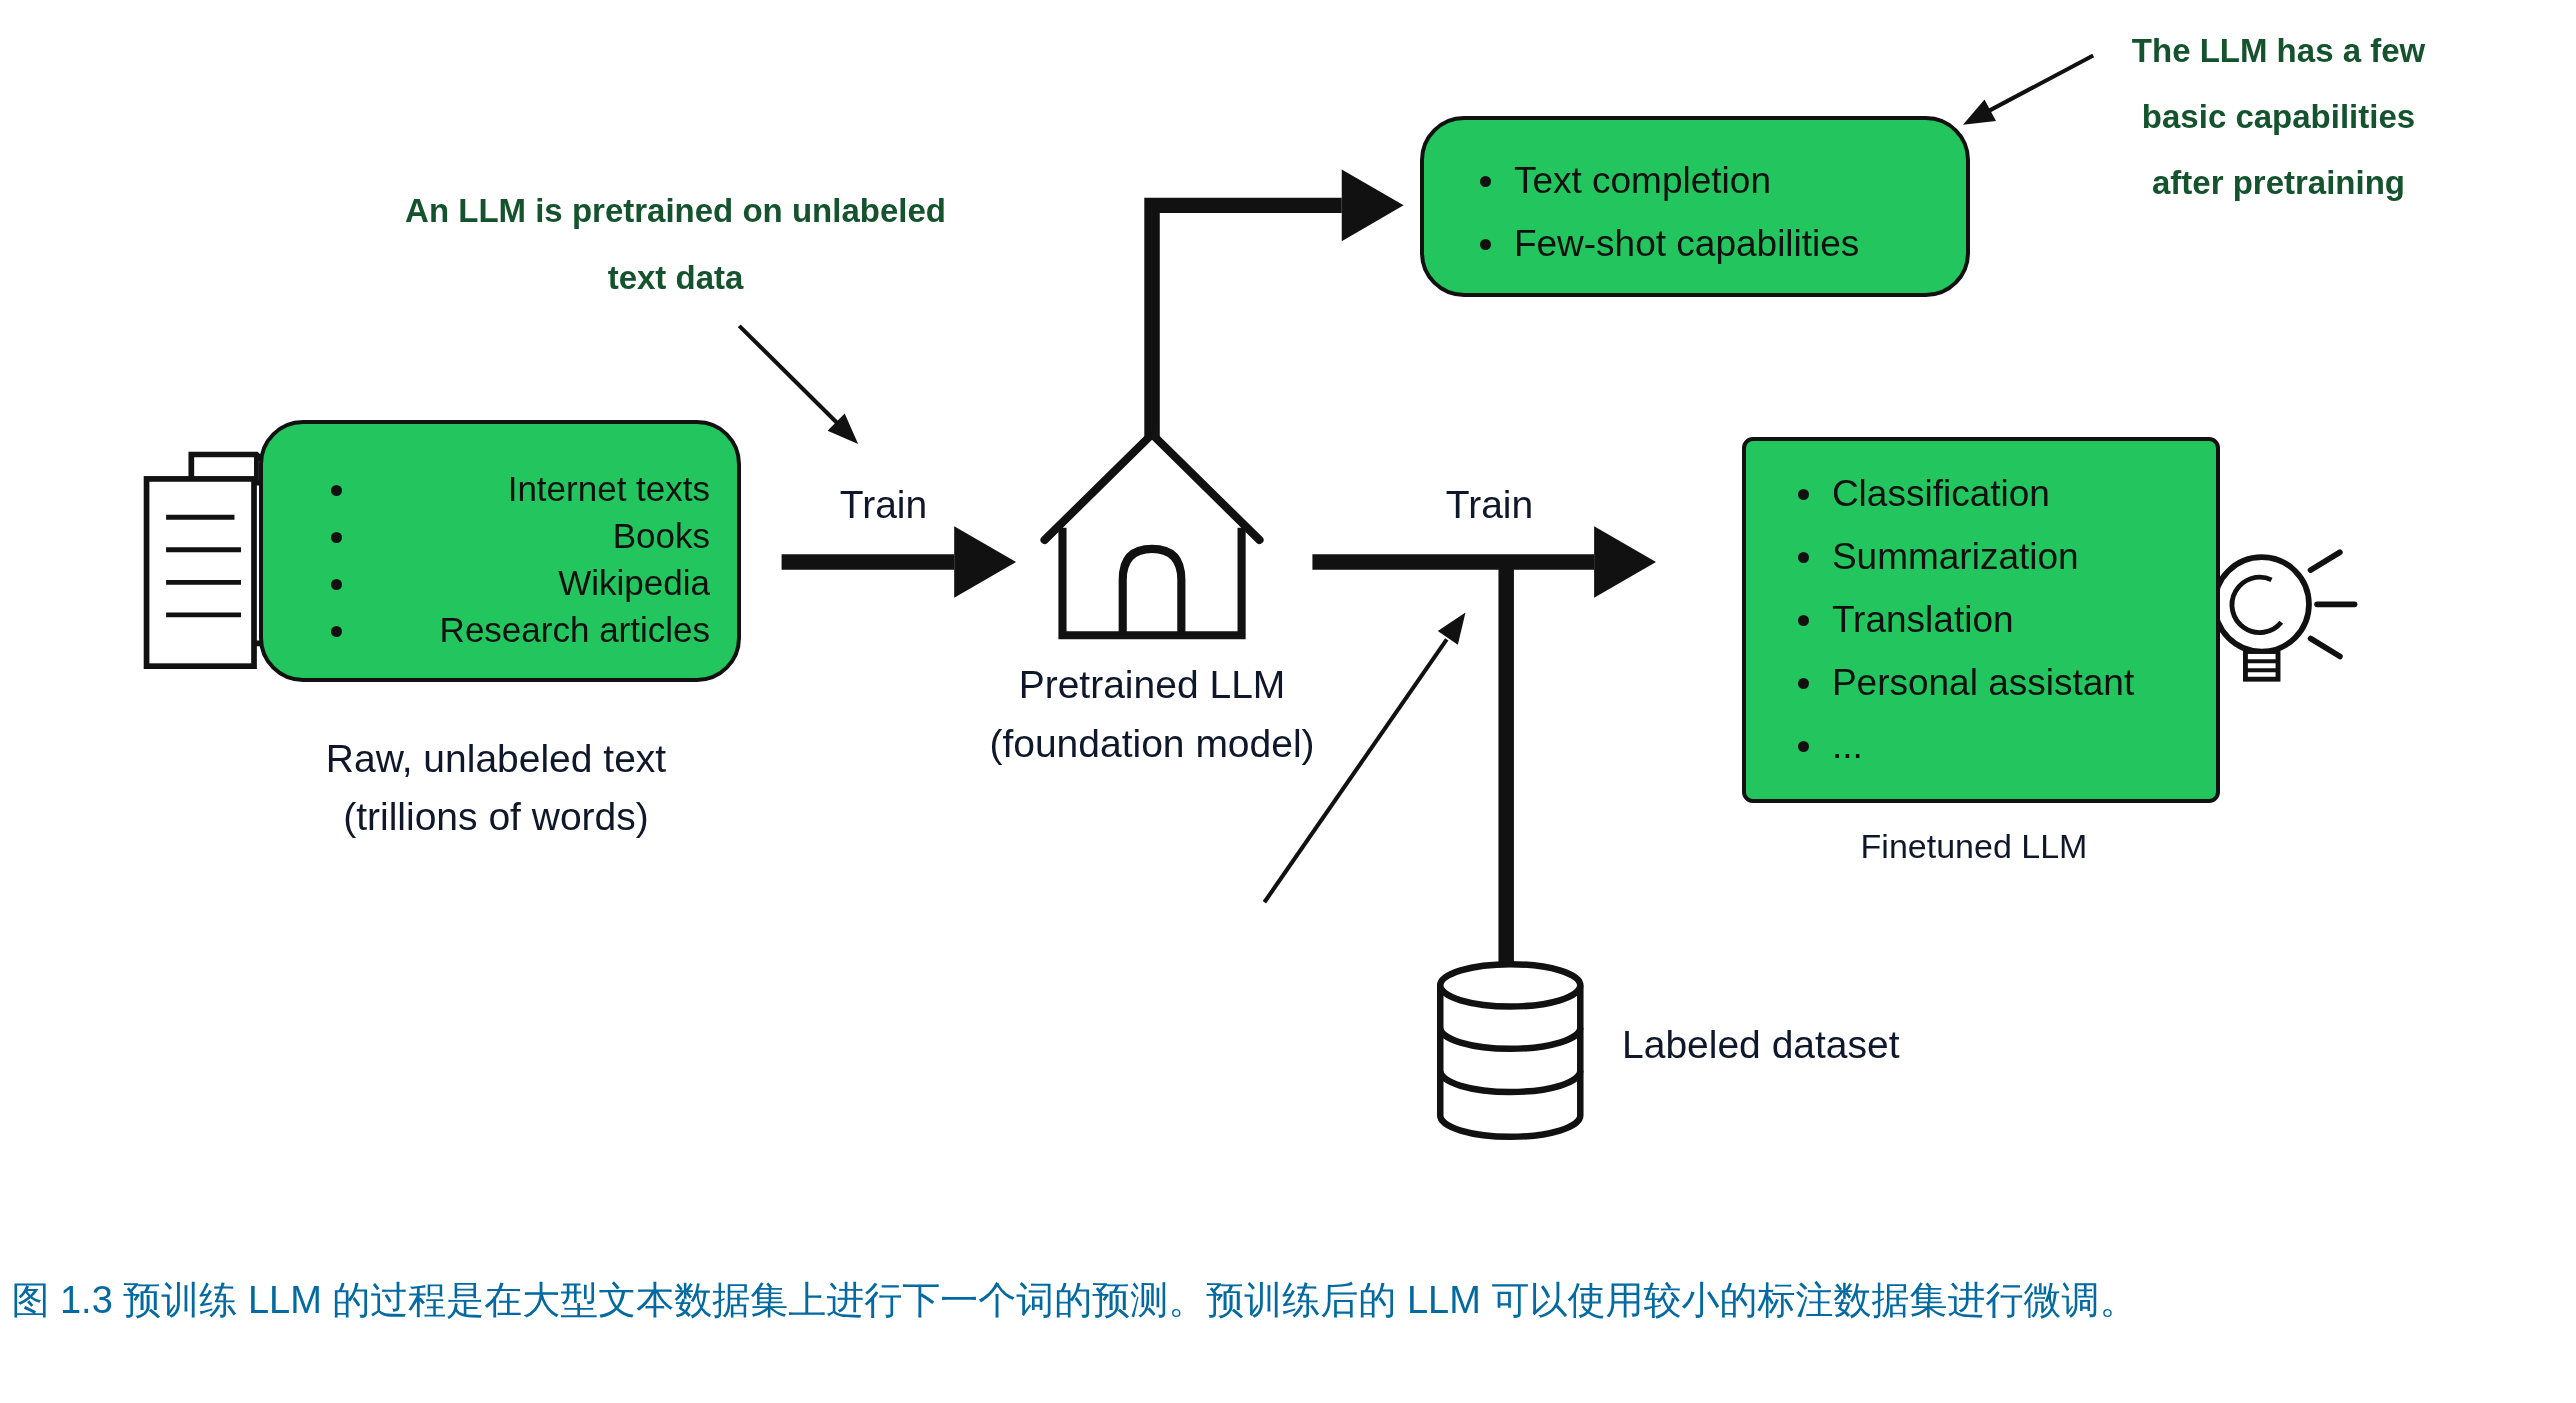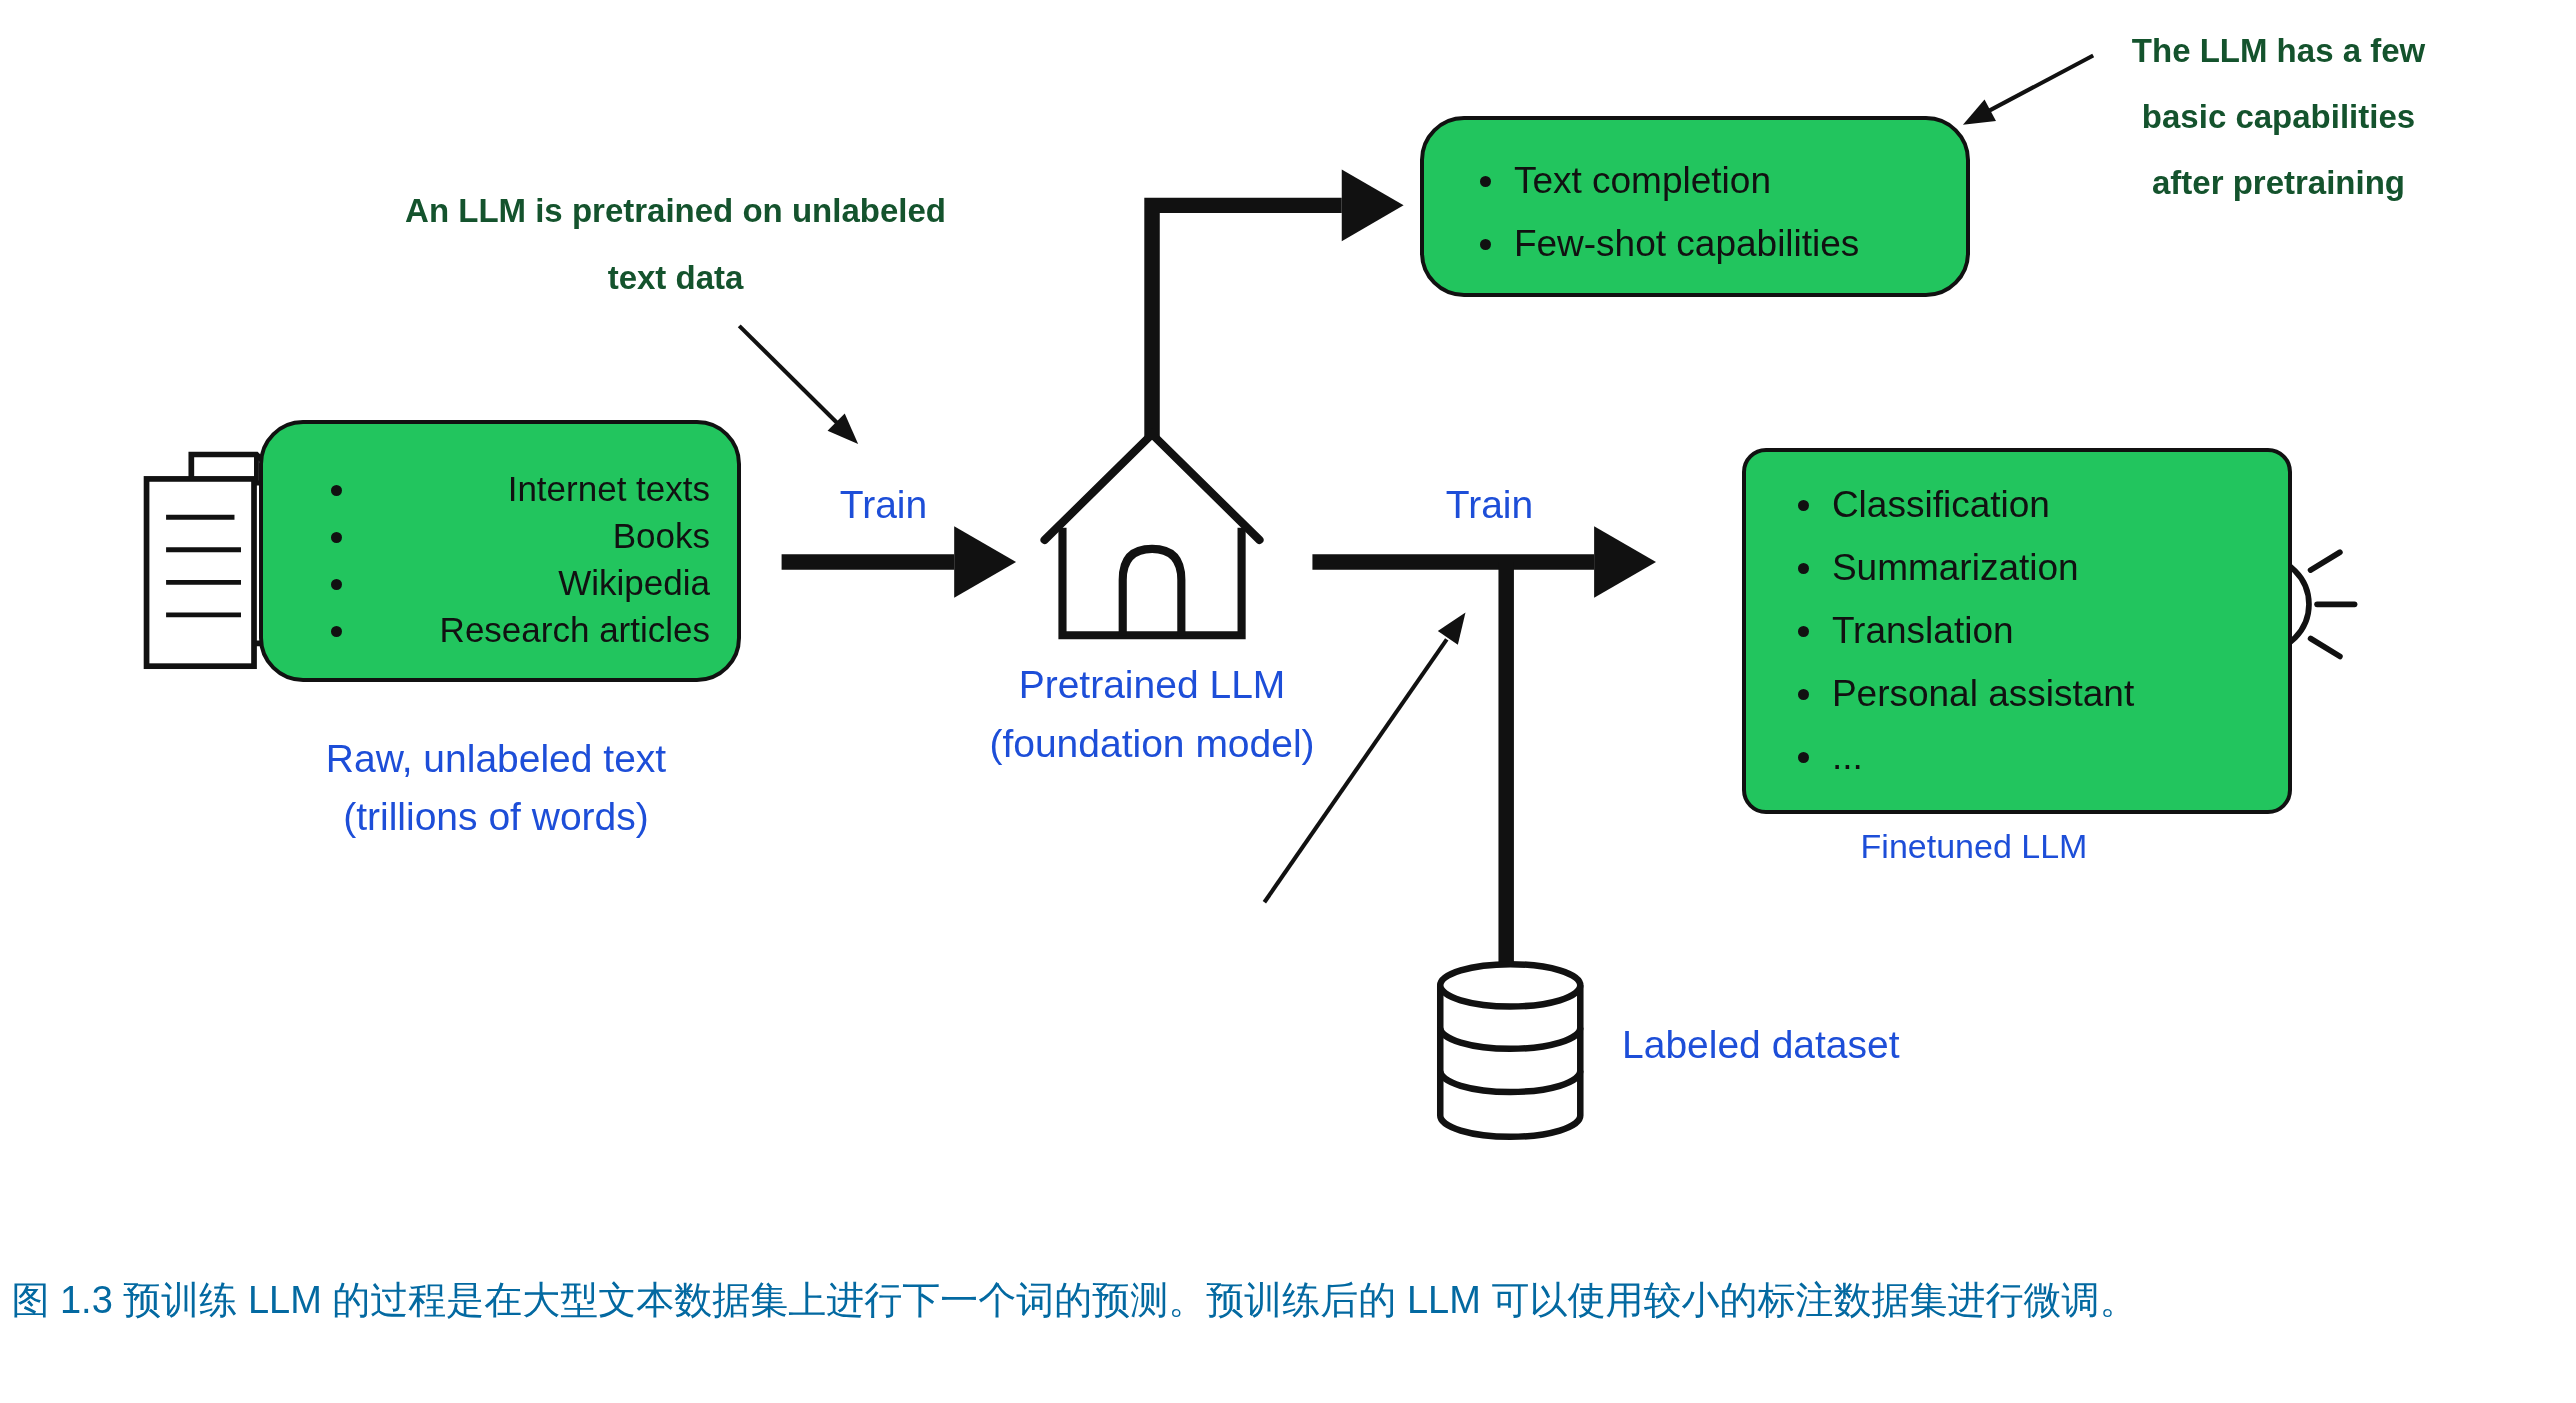--- a/index.html
+++ b/index.html
@@ -13,21 +13,21 @@
   .box {
     position:absolute; border:4.9px solid #111111; border-radius:44px;
     background:#22c55e; box-sizing:border-box;
   }
   .box ul { margin:0; list-style:disc; }
   .box li { padding-left:4.9px; }
   .note {
     position:absolute; font-weight:700; text-align:center;
     white-space:pre-line; font-size:33px; color:#14532d;
   }
-  .plain-label { position:absolute; color:#1d4ed8; }
+  .plain-label { position:absolute; color:#0f172a; }
   .center { text-align:center; }
   #raw-box ul   { padding:41px 27px 0 96px; font-size:35px; line-height:47px;text-align:right; }
   #cap-box ul   { padding:29px 13px 0 85px; font-size:37px; line-height:63px; }
   #ft-box  ul   { padding:21px 13px 0 81px; font-size:37px; line-height:63px; }
   .figure-caption {
     position:absolute; left:11.4px; top:1264px; width:2547px;
     font-size:38px; line-height:73px; color:#0369a1;
   }
 </style>
 </head>
@@ -127,21 +127,21 @@
     <div>(foundation model)</div>
   </div>
 
   <div class="box" id="cap-box" style="left:1420px; top:116px; width:550px; height:181px;">
     <ul>
       <li>Text completion</li>
       <li>Few-shot capabilities</li>
     </ul>
   </div>
 
-  <div class="box" id="ft-box" style="left:1742px; top:448px; width:550px; height:366px; border-radius:24px;">
+  <div class="box" id="ft-box" style="left:1742px; top:437px; width:478px; height:366px; border-radius:11px;">
     <ul>
       <li>Classification</li>
       <li>Summarization</li>
       <li>Translation</li>
       <li>Personal assistant</li>
       <li>...</li>
     </ul>
   </div>
   <div class="plain-label center" style="left:1730px; top:827px; width:488px; font-size:34px;">Finetuned LLM</div>
 

